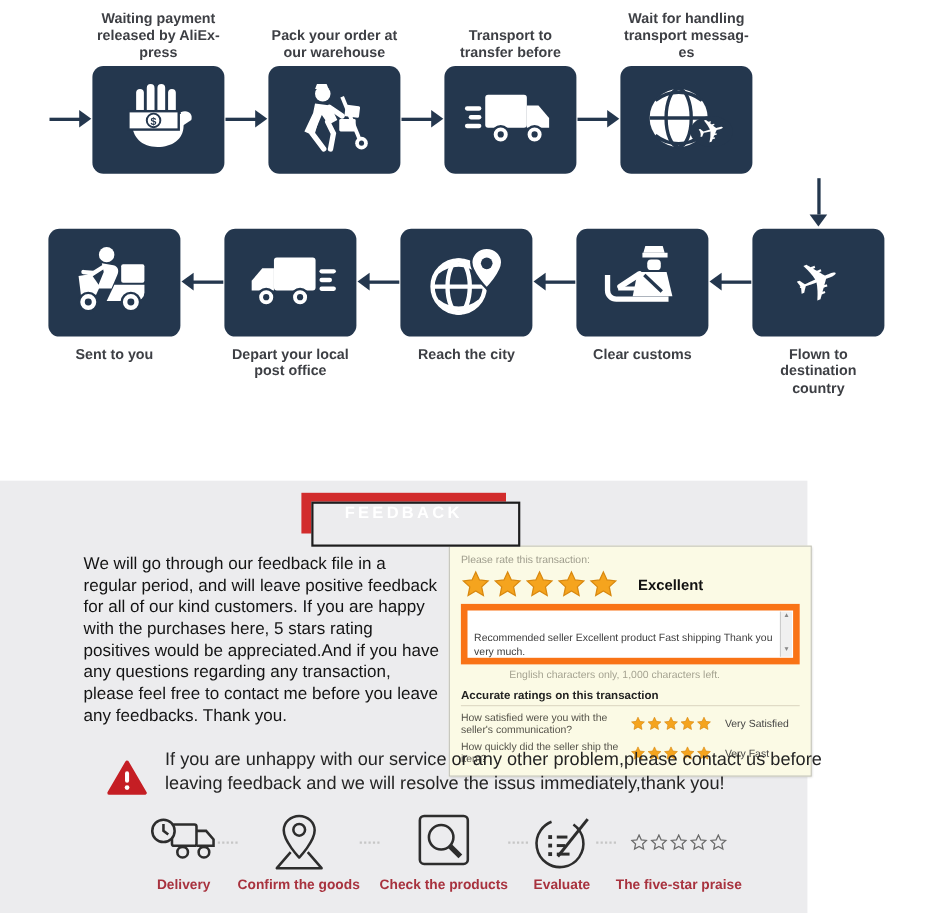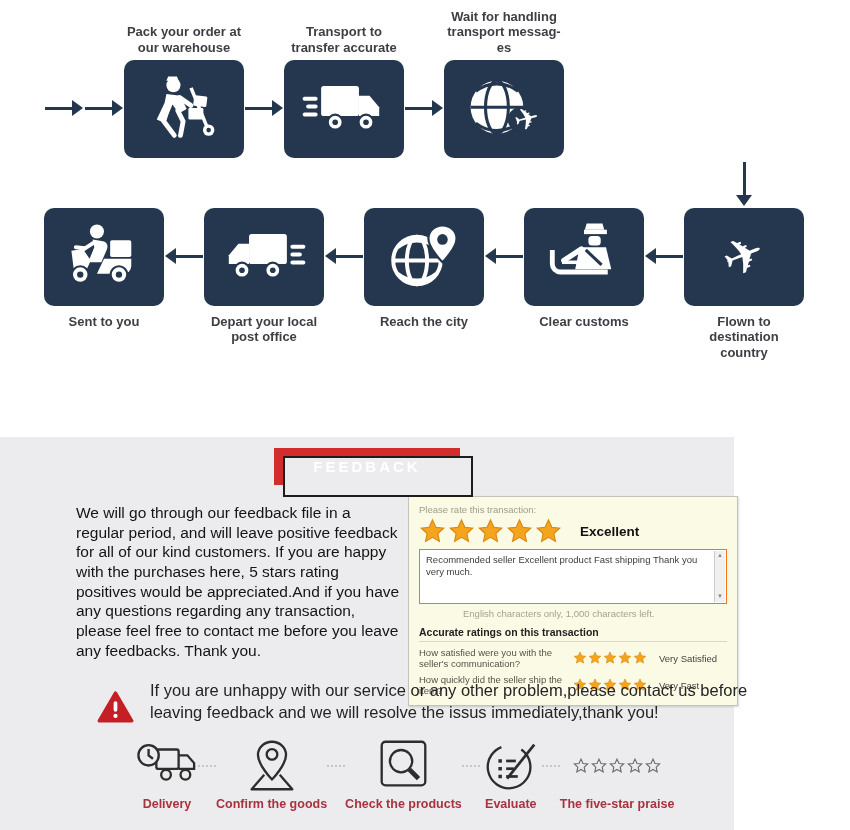--- a/index.html
+++ b/index.html
@@ -44,21 +44,21 @@
   .fb-paragraph { position:absolute; left:76px; top:66px; width:326px; font-size:15.5px;
     line-height:1.27; color:#141414; }
 
   .rating-form { position:absolute; left:408px; top:59px; width:330px; background:#FBFAE5;
     border:1px solid #c3c3bb; box-shadow:1px 1px 2px rgba(0,0,0,.15); padding:7px 10px 9px 10px; }
   .form-prompt { font-size:9.5px; color:#9e9c8c; }
   .bigstar-row { display:flex; align-items:center; margin-top:3px; }
   .bigstar { width:27px; height:27px; margin-right:2px; }
   .excellent { font-size:13.5px; font-weight:bold; color:#111; margin-left:16px; }
   .comment-box { position:relative; margin-top:4px; height:55px; background:#fff;
-    border:1px solid #f97316; padding:4px 16px 4px 6px; font-size:9.5px; color:#3c3c3c; line-height:1.3; }
+    border:6px solid #f97316; padding:20px 16px 4px 6px; font-size:9.5px; color:#3c3c3c; line-height:1.3; }
   .scrollbar { position:absolute; right:1px; top:1px; bottom:1px; width:11px; background:#f0f0f0;
     border-left:1px solid #ccc; display:flex; flex-direction:column; justify-content:space-between;
     align-items:center; font-size:6px; color:#888; padding:1px 0; }
   .char-note { font-size:9.5px; color:#a5a391; margin-top:4px;padding-left:44px; }
   .detail-title { font-size:10.5px; font-weight:bold; color:#222; margin-top:7px;
     padding-bottom:3px; border-bottom:1px solid #ddd8c2; }
   .drow { display:flex; align-items:center; margin-top:5px; }
   .dq { flex:1; font-size:9.5px; color:#55534a; }
   .dstars { display:flex; }
   .smallstar { width:14px; height:14px; margin-left:1px; }
@@ -260,32 +260,40 @@
           <rect x="27" y="37.4" width="12" height="2.8"></rect>
       </g>
     </symbol>
   </defs>
 </svg>
 
 <div class="canvas">
 
   <div class="flow-row row1">
     <div class="harrow"></div>
+    <div class="step">
+      <div class="step-label">Waiting payment released by AliEx- press</div>
+      <div class="step-box">
+        <svg class="flow-icon">
+            <use href="#ic-payhand"></use>
+          </svg>
+      </div>
+    </div>
     <div class="harrow"></div>
     <div class="step">
       <div class="step-label">Pack your order at our warehouse</div>
       <div class="step-box">
         <svg class="flow-icon">
             <use href="#ic-worker"></use>
           </svg>
       </div>
     </div>
     <div class="harrow"></div>
     <div class="step">
-      <div class="step-label">Transport to transfer accurate</div>
+      <div class="step-label">Transport to transfer before</div>
       <div class="step-box">
         <svg class="flow-icon">
             <use href="#ic-truck-r"></use>
           </svg>
       </div>
     </div>
     <div class="harrow"></div>
     <div class="step">
       <div class="step-label">Wait for handling transport messag- es</div>
       <div class="step-box">

